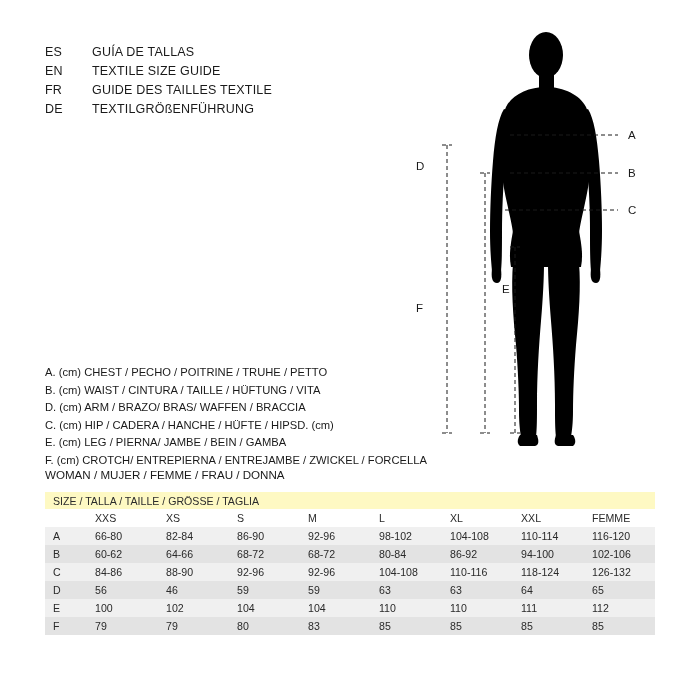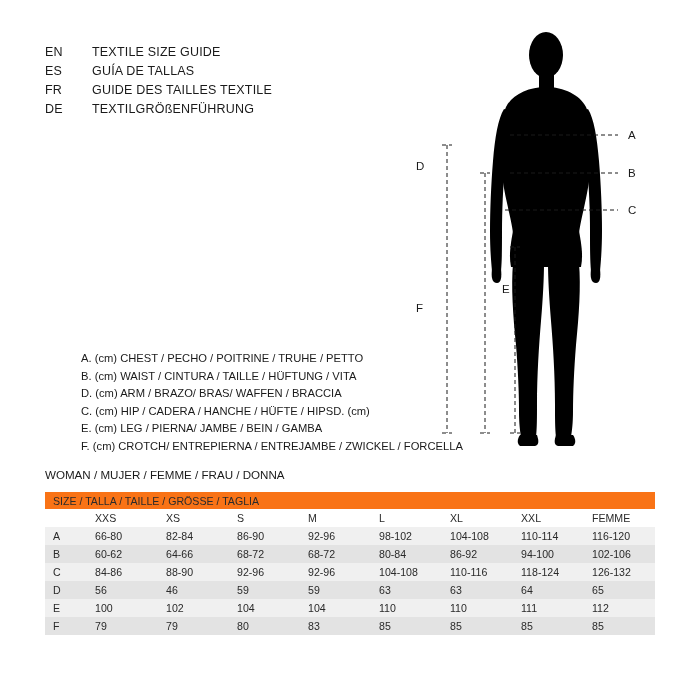--- a/index.html
+++ b/index.html
@@ -35,23 +35,22 @@
   .lang-title {
     font-size: 12.5px;
     letter-spacing: 0.2px;
     color: #1a1a1a;
   }
 
   
   .legend {
     position: absolute;
     left: 45px;
-    top: 350px;
+    top: 364px;
     width: 420px;
-    margin-left: 36px;
   }
   .legend-line {
     font-size: 11.2px;
     line-height: 17.5px;
     color: #1a1a1a;
     white-space: nowrap;
   }
 
   .gender-line {
     position: absolute;
@@ -76,21 +75,21 @@
   td, th {
     font-weight: normal;
     font-size: 10.6px;
     text-align: left;
     padding: 0 0 0 8px;
     height: 18px;
     color: #2a2a2a;
     vertical-align: middle;
     border: none;
   }
-  .row-head { background: #f97316; }
+  .row-head { background: #fef9c3; }
   .row-head td { font-size: 10.6px; color: #2b2b2b; height: 17px; }
   .row-sizes td { background: #ffffff; }
   .row-light td { background: #f0f0f0; }
   .row-dark td { background: #e3e3e3; }
   .col-label { width: 42px; }
   .col-val { width: 71px; }
 
   
   .figure {
     position: absolute;
@@ -99,26 +98,26 @@
     width: 280px;
     height: 440px;
   }
   svg { display: block; }
 </style>
 </head>
 <body>
 
 <div class="lang-block">
   <div class="lang-row">
+    <span class="lang-code">ES</span>
+    <span class="lang-title">GUÍA DE TALLAS</span>
+  </div>
+  <div class="lang-row">
     <span class="lang-code">EN</span>
     <span class="lang-title">TEXTILE SIZE GUIDE</span>
-  </div>
-  <div class="lang-row">
-    <span class="lang-code">ES</span>
-    <span class="lang-title">GUÍA DE TALLAS</span>
   </div>
   <div class="lang-row">
     <span class="lang-code">FR</span>
     <span class="lang-title">GUIDE DES TAILLES TEXTILE</span>
   </div>
   <div class="lang-row">
     <span class="lang-code">DE</span>
     <span class="lang-title">TEXTILGRÖßENFÜHRUNG</span>
   </div>
 </div>

